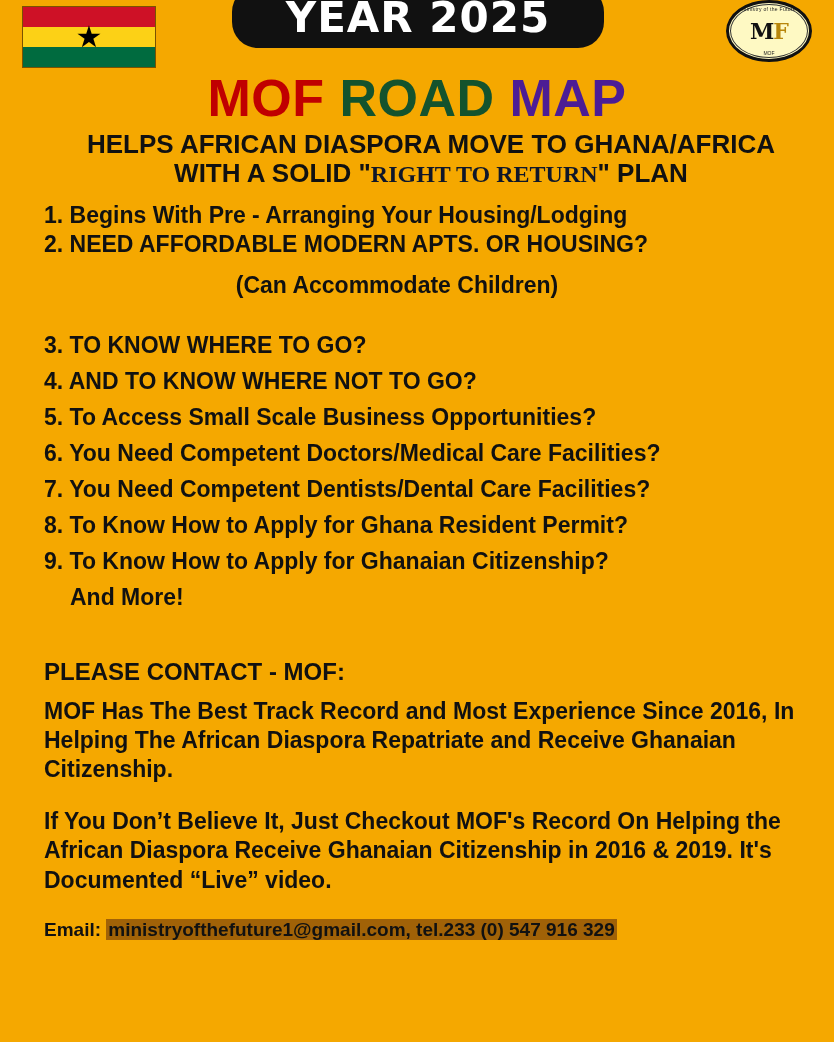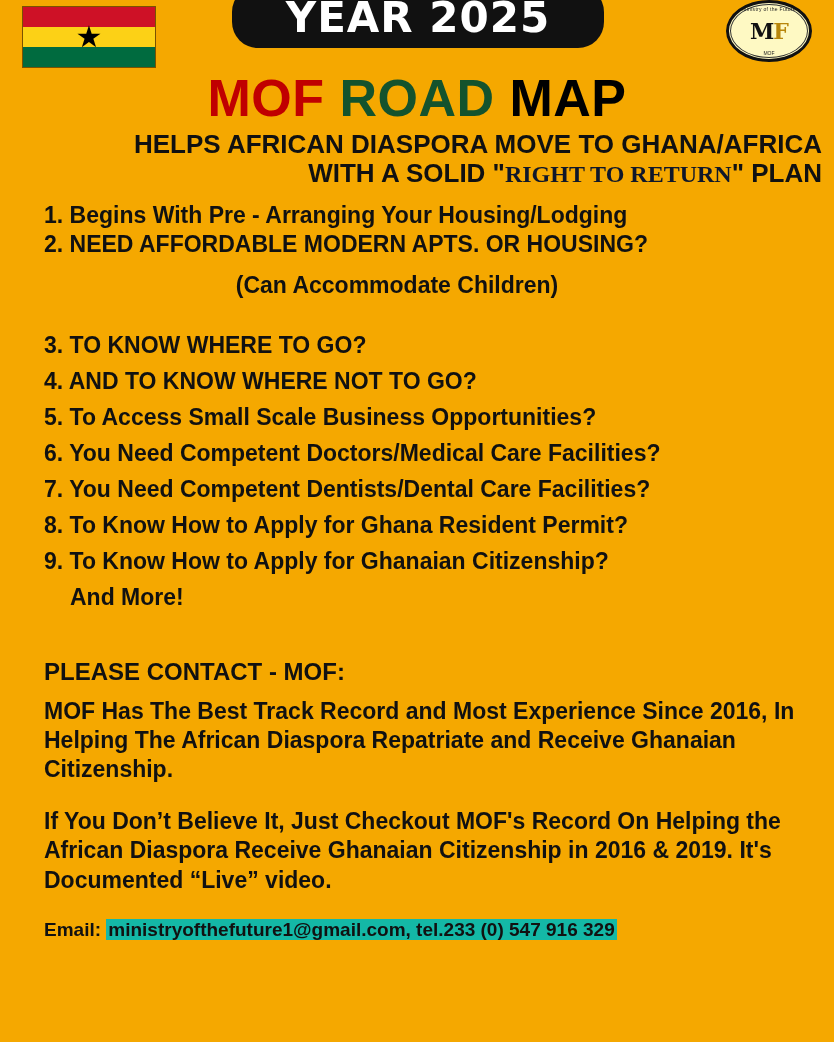--- a/index.html
+++ b/index.html
@@ -120,24 +120,24 @@
   .title-main {
     text-align: center;
     font-size: 52px;
     font-weight: bold;
     line-height: 1;
     margin-top: 6px;
     letter-spacing: 0.5px;
   }
   .title-main .mof { color: #C00000; }
   .title-main .road { color: #14532d; }
-  .title-main .map { color: #000000; }
+  .title-main .map { color: #4c1d95; }
 
   .subtitle {
-    text-align: right;
+    text-align: center;
     font-size: 26px;
     font-weight: bold;
     line-height: 1.12;
     margin-top: 6px;
     padding: 0 12px;
     margin-left: 28px;
   }
   .subtitle .rtr {
     color: #0f172a;
     font-family: Liberation Serif, serif;
@@ -180,21 +180,21 @@
     font-weight: bold;
     line-height: 1.28;
     margin-bottom: 22px;
   }
   .email-line {
     font-size: 19px;
     font-weight: bold;
     margin-top: 24px;
   }
   .hl {
-    background: #14b8a6;
+    background: #a16207;
     padding: 0 2px;
   }
 </style>
 </head>
 <body>
 
 <div class="header">
 
   <div class="flag">
     <div class="band red"></div>

